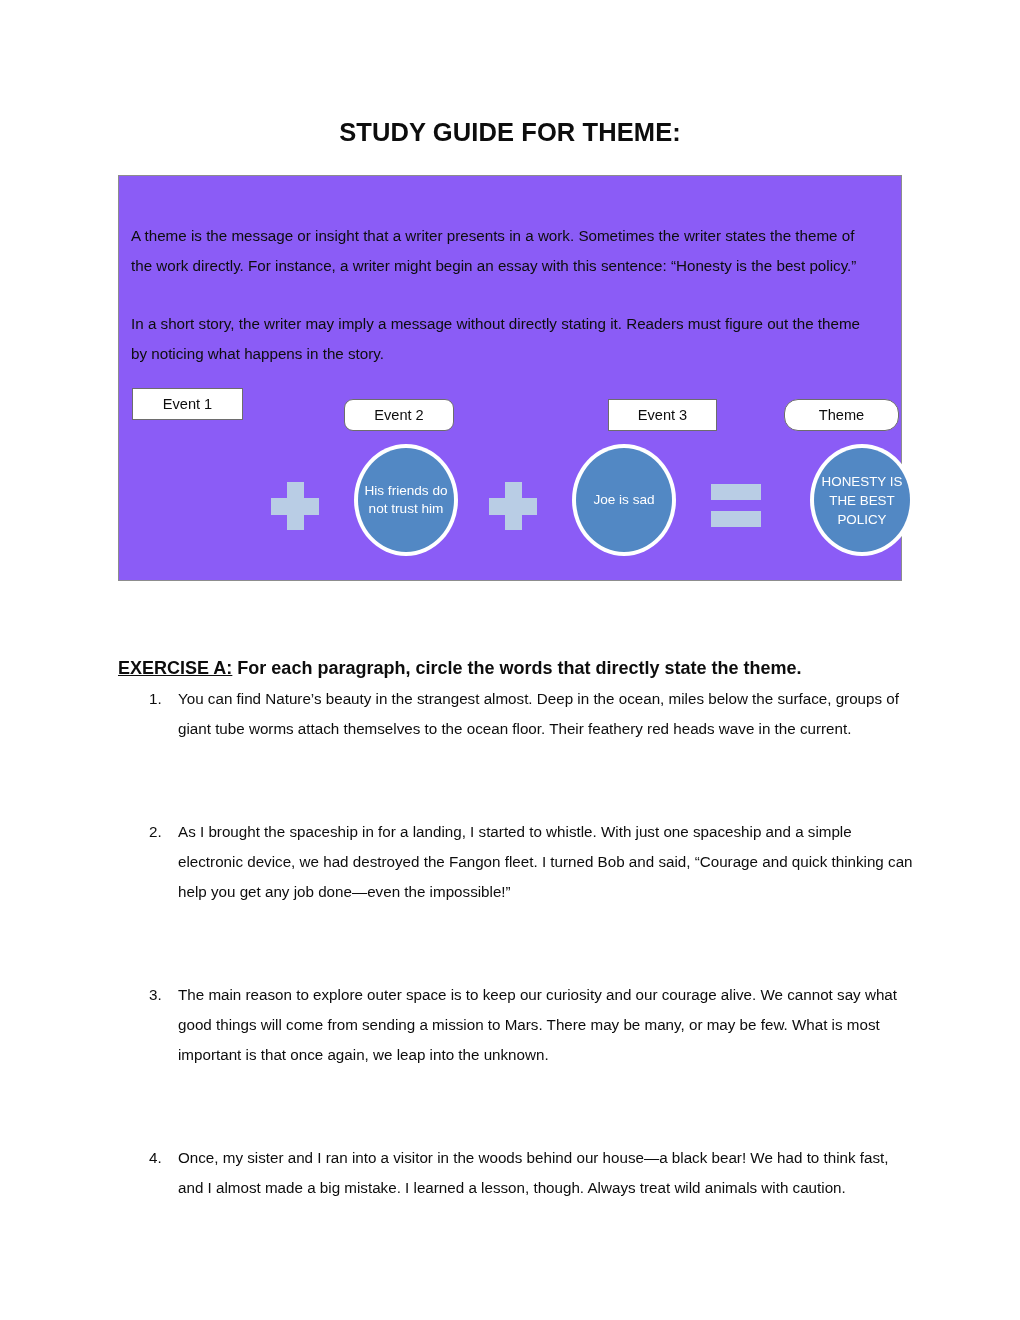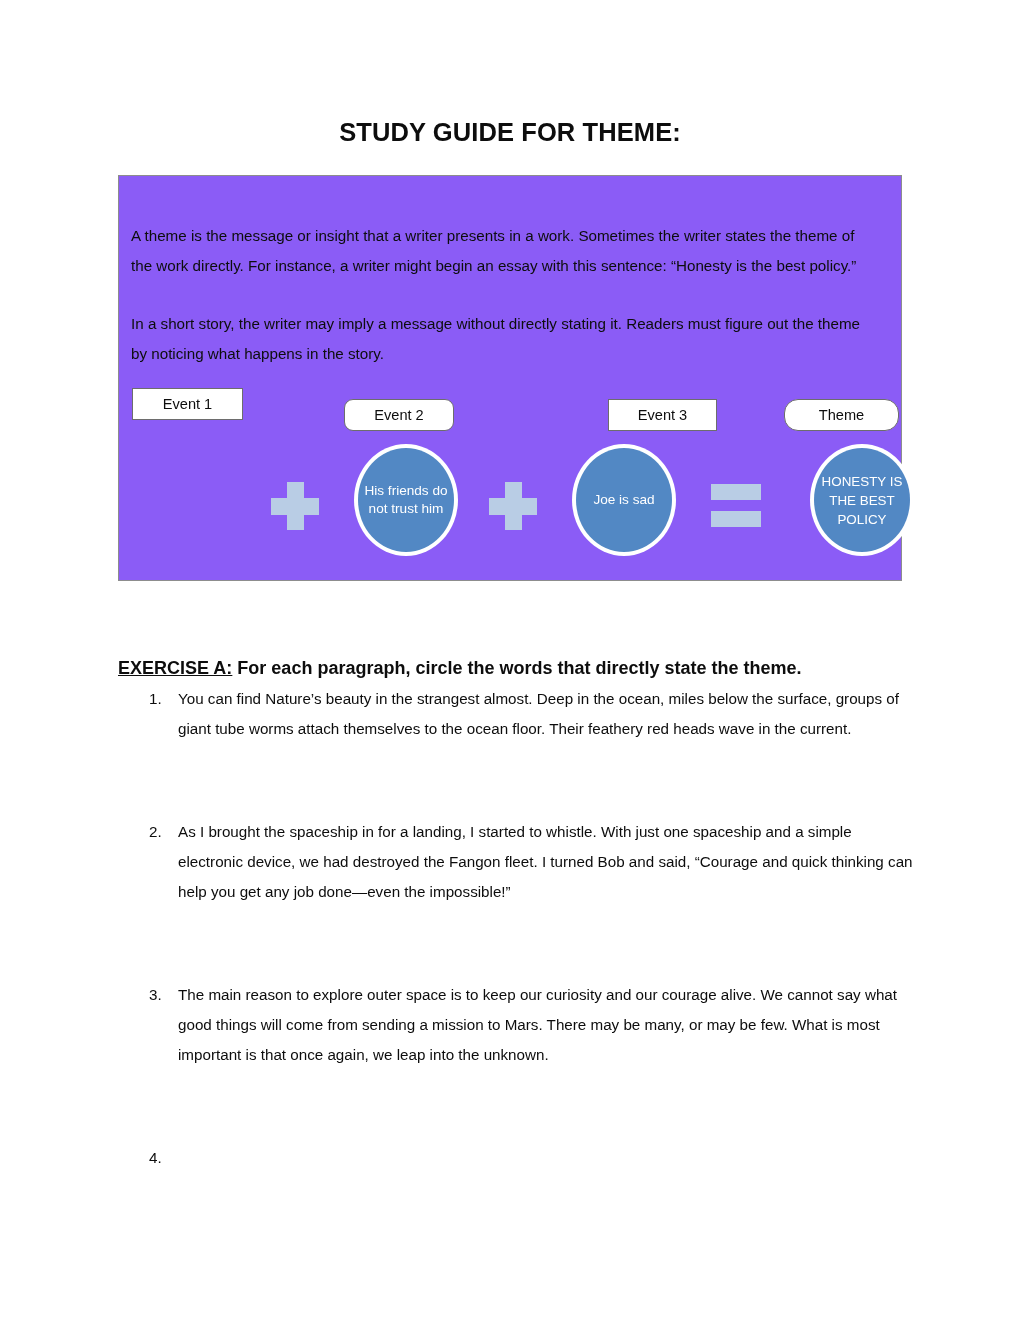--- a/index.html
+++ b/index.html
@@ -246,17 +246,18 @@
       <span>As I brought the spaceship in for a landing, I started to whistle. With just one spaceship and a simple electronic device, we had destroyed the Fangon fleet. I turned Bob and said, “Courage and quick thinking can help you get any job done—even the impossible!”</span>
     </div>
 
     <div class="item">
       <span class="item-num">3.</span>
       <span>The main reason to explore outer space is to keep our curiosity and our courage alive. We cannot say what good things will come from sending a mission to Mars. There may be many, or may be few. What is most important is that once again, we leap into the unknown.</span>
     </div>
 
     <div class="item">
       <span class="item-num">4.</span>
+      <span>Once, my sister and I ran into a visitor in the woods behind our house—a black bear! We had to think fast, and I almost made a big mistake. I learned a lesson, though. Always treat wild animals with caution.</span>
     </div>
 
   </div>
 
 </div>
 
 </body></html>

